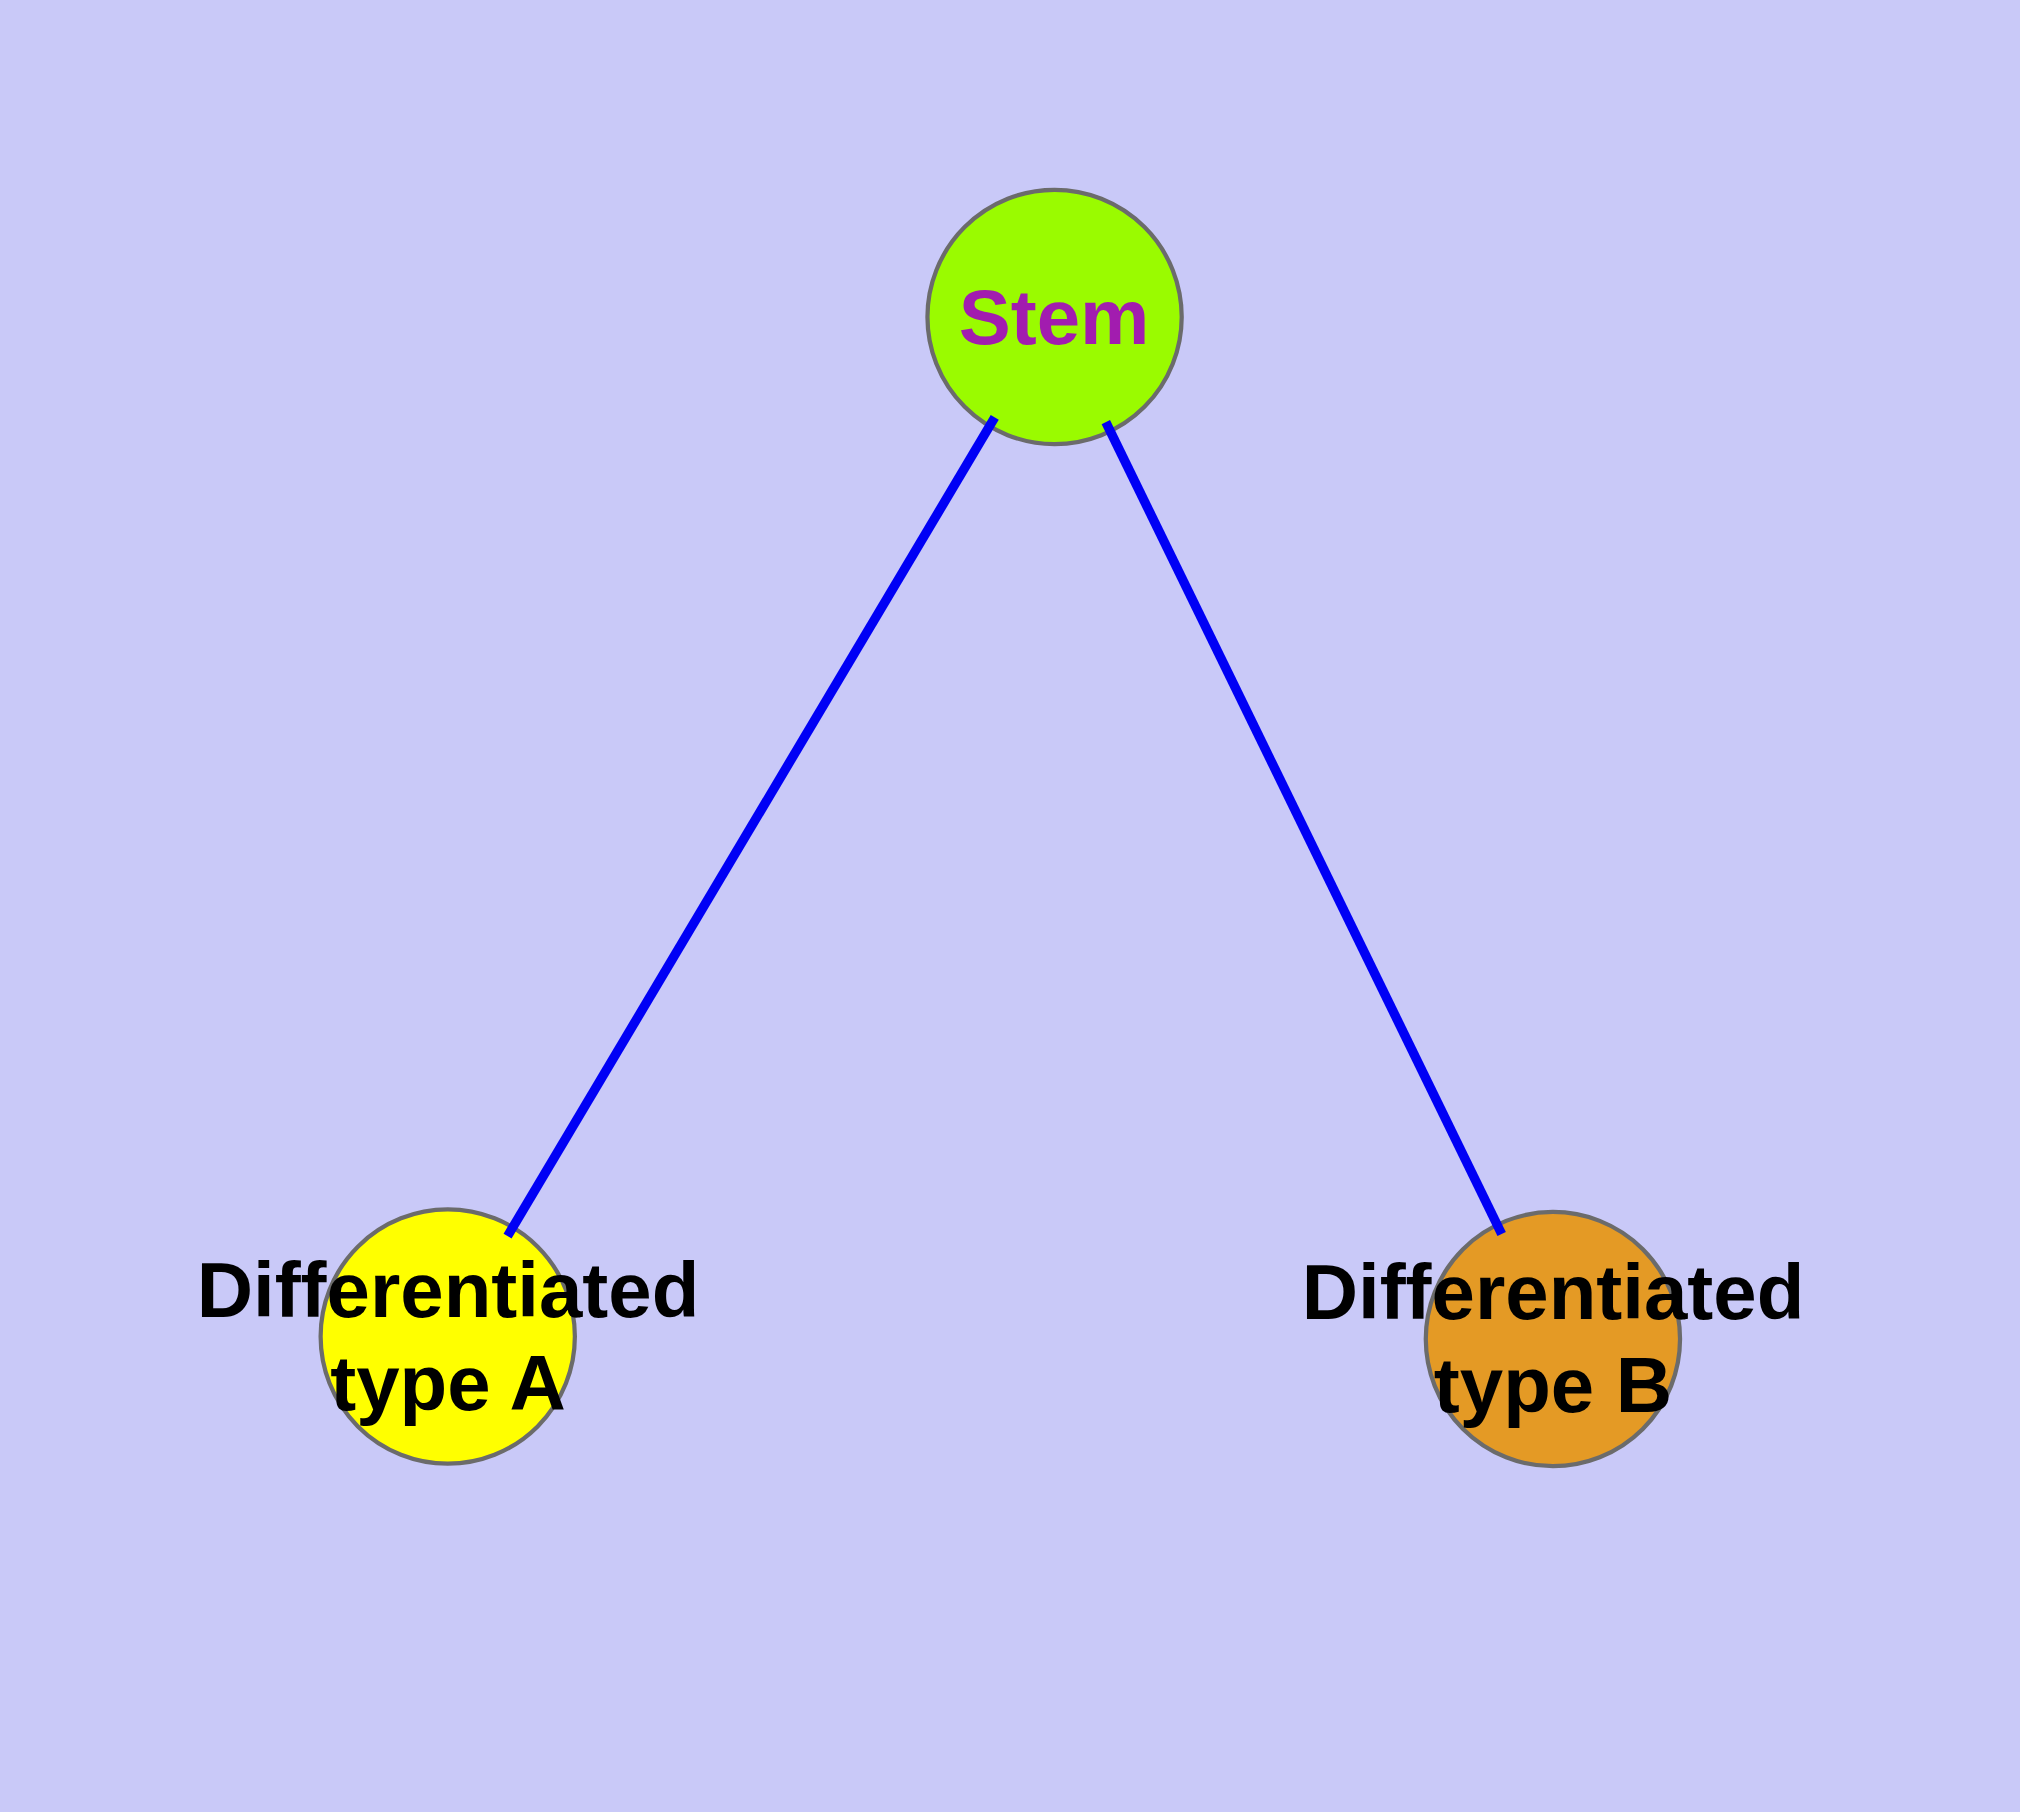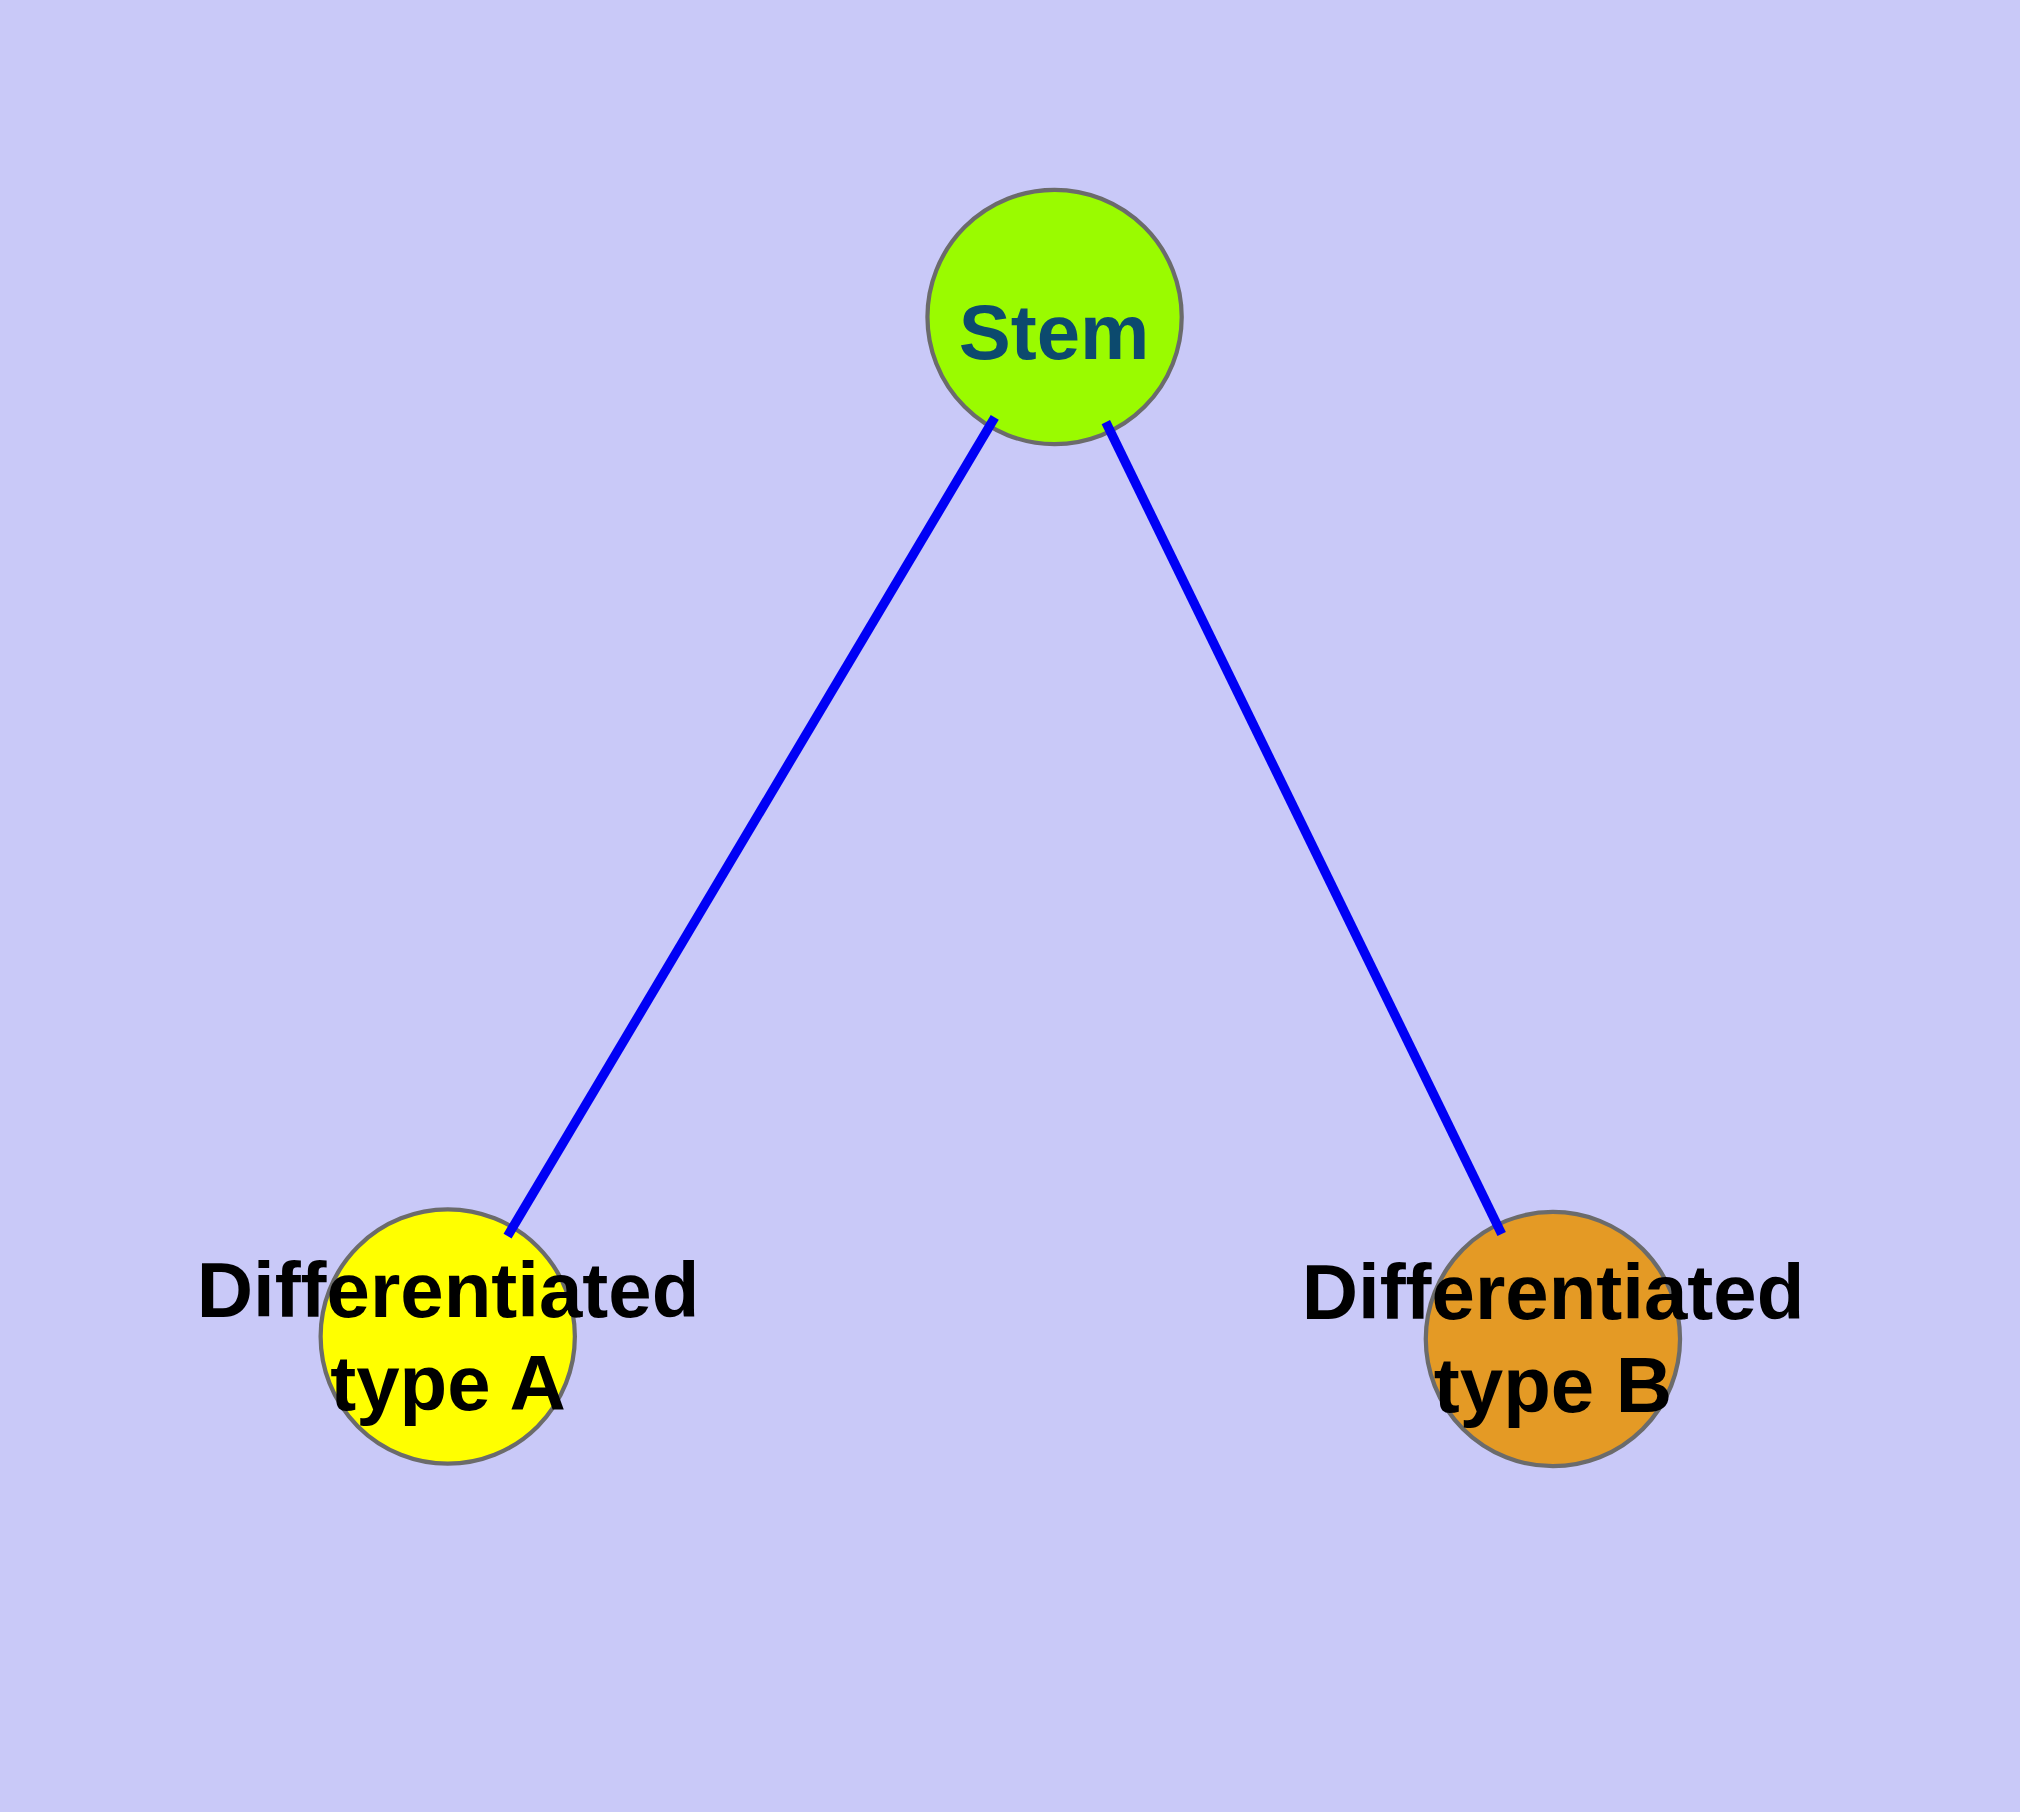--- a/index.html
+++ b/index.html
@@ -35,19 +35,19 @@
 <body>
 
 <div class="canvas" id="canvas" style="background: rgb(201, 201, 248); width: 2021px; height: 1812px;">
   <svg id="graph" xmlns="http://www.w3.org/2000/svg" width="2021" height="1812" viewBox="0 0 2384 2138">
     <circle cx="1244" cy="374" r="150" fill="#9AFB00" stroke="#6B6B6B" stroke-width="5"></circle>
     <circle cx="528" cy="1577" r="150" fill="#FFFF00" stroke="#6B6B6B" stroke-width="5"></circle>
     <circle cx="1832" cy="1580" r="150" fill="#E49A25" stroke="#6B6B6B" stroke-width="5"></circle>
     <line x1="1173.420426426911" y1="492.5855125816005" x2="598.5795735730889" y2="1458.4144874183994" stroke="#0000F5" stroke-width="11"></line>
     <line x1="1304.478142823867" y1="498.04190517956397" x2="1771.521857176133" y2="1455.9580948204361" stroke="#0000F5" stroke-width="11"></line>
   </svg>
-  <div class="node-label" style="left: 1054px; top: 332px; color: #0c4a6e;">Stem</div>
+  <div class="node-label" style="left: 1054px; top: 317px; color: #a21caf;">Stem</div>
   <div class="node-label" style="left: 448px; top: 1337px; color: rgb(0, 0, 0);">Differentiated
 type A</div>
   <div class="node-label" style="left: 1553px; top: 1339px; color: rgb(0, 0, 0);">Differentiated
 type B</div>
 </div>
 
 
 </body></html>

